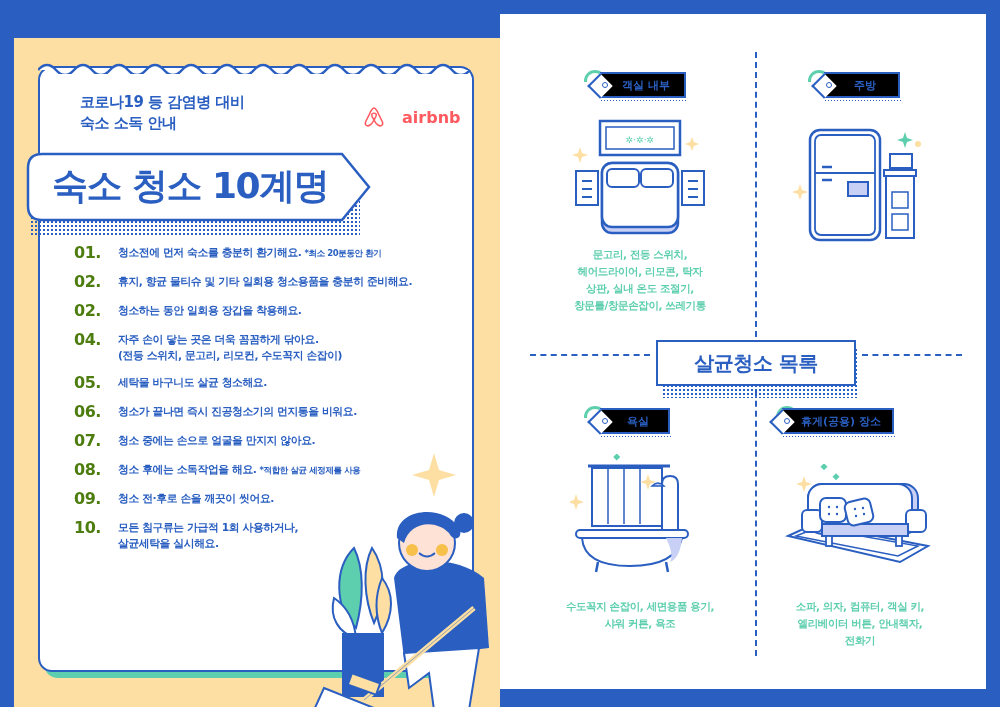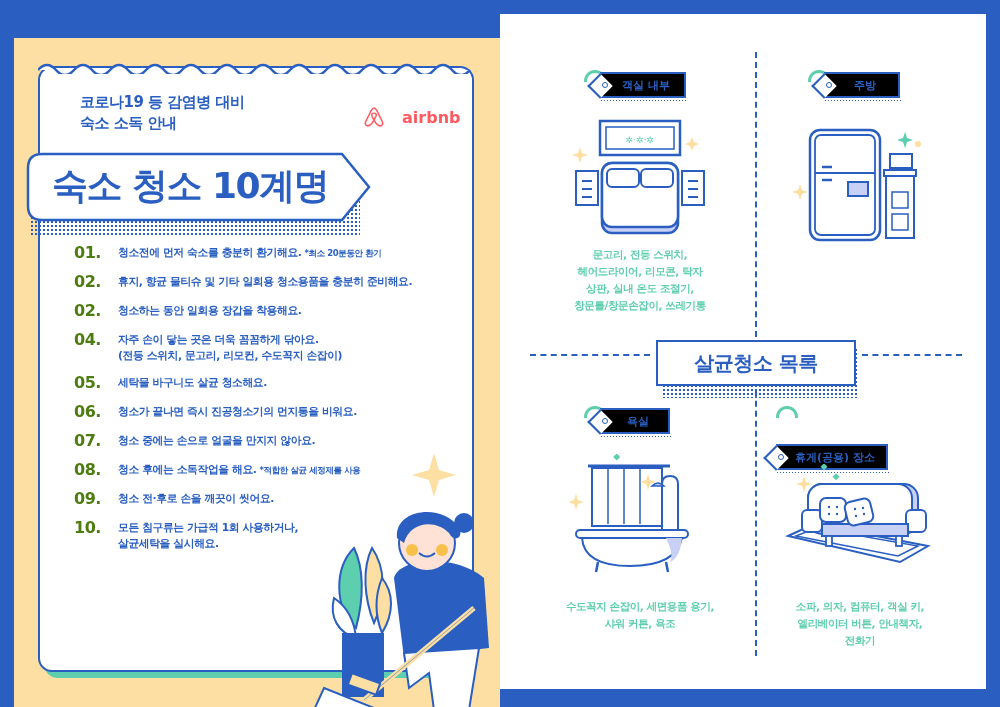--- a/index.html
+++ b/index.html
@@ -235,21 +235,21 @@
       <path d="M78 20 L80 26 L86 28 L80 30 L78 36 L76 30 L70 28 L76 26 Z" fill="#fddfa3"></path>
       <path d="M6 40 L8 46 L14 48 L8 50 L6 56 L4 50 L-2 48 L4 46 Z" fill="#fddfa3"></path>
       <rect x="44" y="0" width="5" height="5" transform="rotate(45 46 3)" fill="#5ecfae"></rect>
     </svg>
     <div class="area-items" style="left: 30px; top: 584px;">
       <div>수도꼭지 손잡이, 세면용품 용기,</div>
       <div>샤워 커튼, 욕조</div>
     </div>
 
     <div class="hook" style="left: 276px; top: 392px;"></div>
-    <div class="tag" style="left: 276px; top: 394px; width: 112px; margin-top: 36px;">
+    <div class="tag" style="left: 282px; top: 394px; width: 112px;">
       <span class="tag-hole"></span>
       <span class="tag-text">휴게(공용) 장소</span>
     </div>
     <svg class="area-icon" style="left: 284px; top: 450px;" width="150" height="110" viewBox="0 0 150 110">
       <path d="M4 72 L 30 60 L 144 82 L 116 98 Z" fill="#fff" stroke="#2a5fc1" stroke-width="2"></path>
       <path d="M12 72 L 32 64 L 134 82 L 114 92 Z" fill="none" stroke="#2a5fc1" stroke-width="1.5"></path>
       <rect x="24" y="20" width="110" height="50" rx="14" fill="#c9d0f5" stroke="#2a5fc1" stroke-width="2"></rect>
       <rect x="24" y="20" width="104" height="46" rx="14" fill="#fff" stroke="#2a5fc1" stroke-width="2"></rect>
       <rect x="18" y="46" width="20" height="22" rx="5" fill="#fff" stroke="#2a5fc1" stroke-width="2"></rect>
       <rect x="122" y="46" width="20" height="22" rx="5" fill="#fff" stroke="#2a5fc1" stroke-width="2"></rect>

